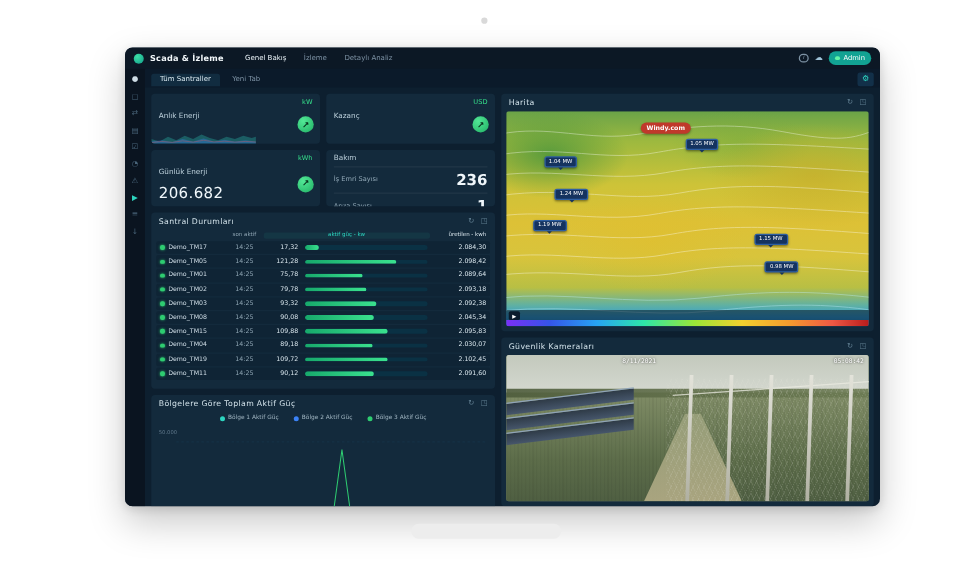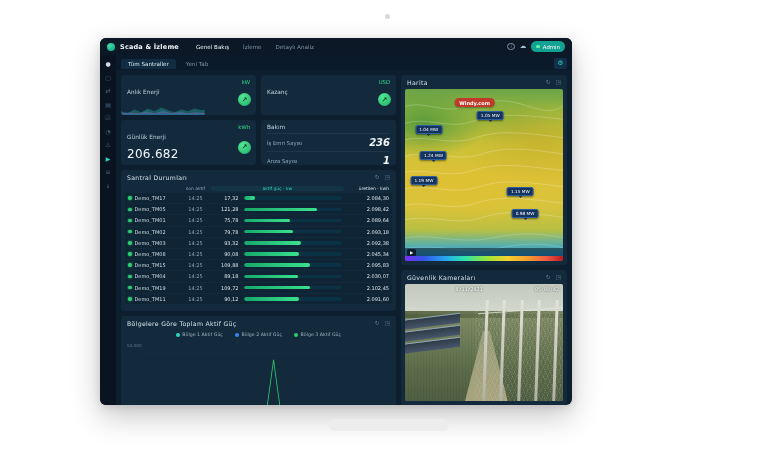--- a/index.html
+++ b/index.html
@@ -9,21 +9,21 @@
     font-family: "DejaVu Sans", sans-serif;
     position: relative;
     overflow: hidden;
     --accent: #2dd4bf;
     --green: #2ecc71;
   }
   .top-dot { position:absolute; left:385px; top:14px; width:5px; height:5px; border-radius:50%; background:#d9d9d9; }
   .bottom-pill { position:absolute; left:329px; top:419px; width:120px; height:12px; border-radius:6px; background:#ededed; }
 
   .app-window {
-    position:absolute; left:100px; top:38px; width:472px; height:367px;
+    position:absolute; left:100px; top:38px; width:604px; height:367px;
     border-radius:6px; overflow:hidden; background:#0d1f2f;
     box-shadow: 0 12px 30px rgba(0,0,0,.22), 0 2px 8px rgba(0,0,0,.12);
     display:flex; flex-direction:column;
   }
 
   
   .navbar { height:17px; flex:0 0 auto; background:#0c1825; display:flex; align-items:center; padding:0 7px; gap:5px; }
   .logo { width:8px; height:8px; border-radius:50%; background: radial-gradient(circle at 35% 30%, #3de0a6, #0f9d8a); flex:0 0 auto; }
   .app-title { font-size:6.5px; font-weight:bold; color:#f2f7fa; letter-spacing:.2px; margin-right:12px; white-space:nowrap; }
   .nav-item { font-size:5.6px; color:#7e93a5; margin-right:9px; white-space:nowrap; }
@@ -61,21 +61,21 @@
   .kpi-value { font-size:12px; color:#f0f7fb; letter-spacing:.3px; display:block; margin-top:4px; font-weight:500; }
   .kpi-go { position:absolute; right:5px; top:50%; margin-top:-2px; width:13px; height:13px; border-radius:50%;
     background: radial-gradient(circle at 35% 30%, #52e896, #1faf63); color:#07301c; font-size:7px;
     display:flex; align-items:center; justify-content:center; font-weight:bold; }
   .spark { position:absolute; left:0; bottom:0; width:62%; height:13px; }
 
   .maint { flex:1; padding:4px 6px; overflow:hidden; }
   .maint-title { font-size:5.8px; color:#bdd1dc; display:block; margin-bottom:3px; }
   .maint-row { display:flex; justify-content:space-between; align-items:center; padding:3px 0; border-top:0.5px solid rgba(255,255,255,.06); }
   .maint-label { font-size:5.3px; color:#93aab8; }
-  .maint-value { font-size:10px; color:#f0f7fb; font-weight:bold;font-style:italic; }
+  .maint-value { font-size:12px; color:#f0f7fb; font-weight:bold; }
 
   
   .panel-head { display:flex; align-items:center; padding:4px 6px 3px; flex:0 0 auto; }
   .panel-title { font-size:6.2px; color:#d2e2ea; letter-spacing:.3px; white-space:nowrap; }
   .panel-icons { margin-left:auto; display:flex; gap:5px; color:#5f7d90; font-size:5.8px; line-height:1; }
   .panel-icons span { cursor:default; }
 
   
   .plants { height:141px; flex:0 0 auto; display:flex; flex-direction:column; overflow:hidden; }
   .p-rows { flex:1; padding:0 4px; overflow:hidden; }

